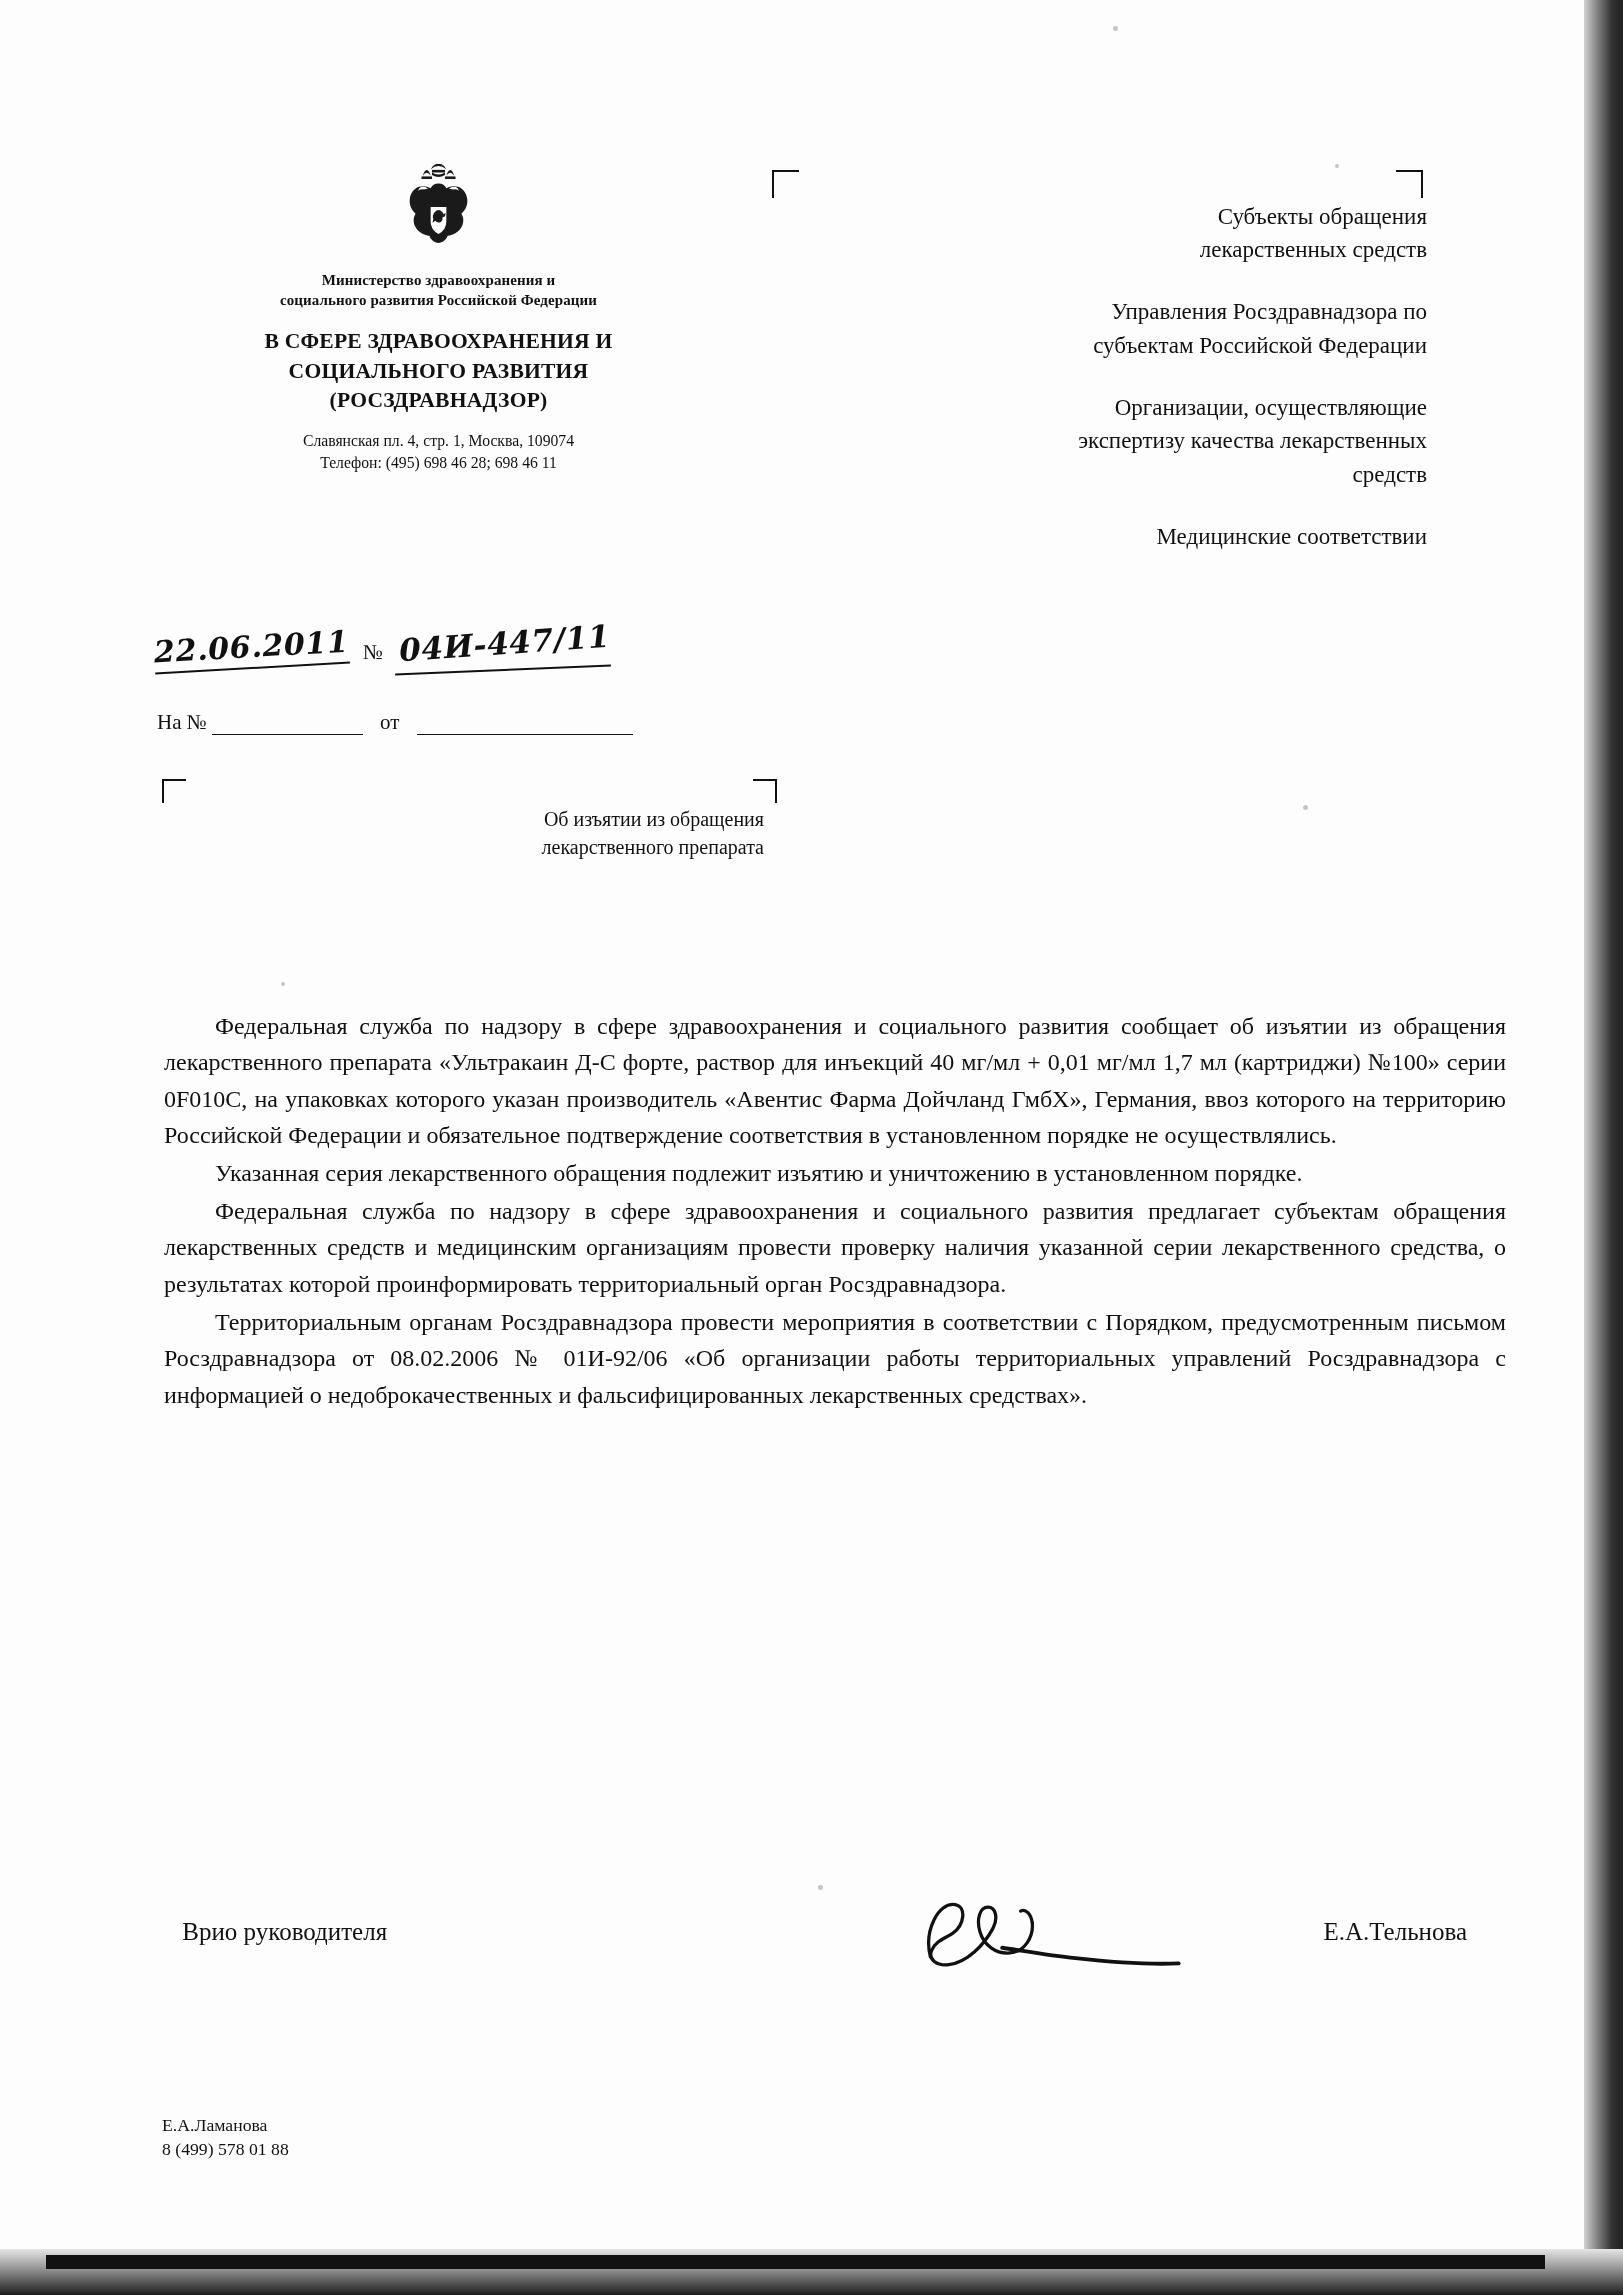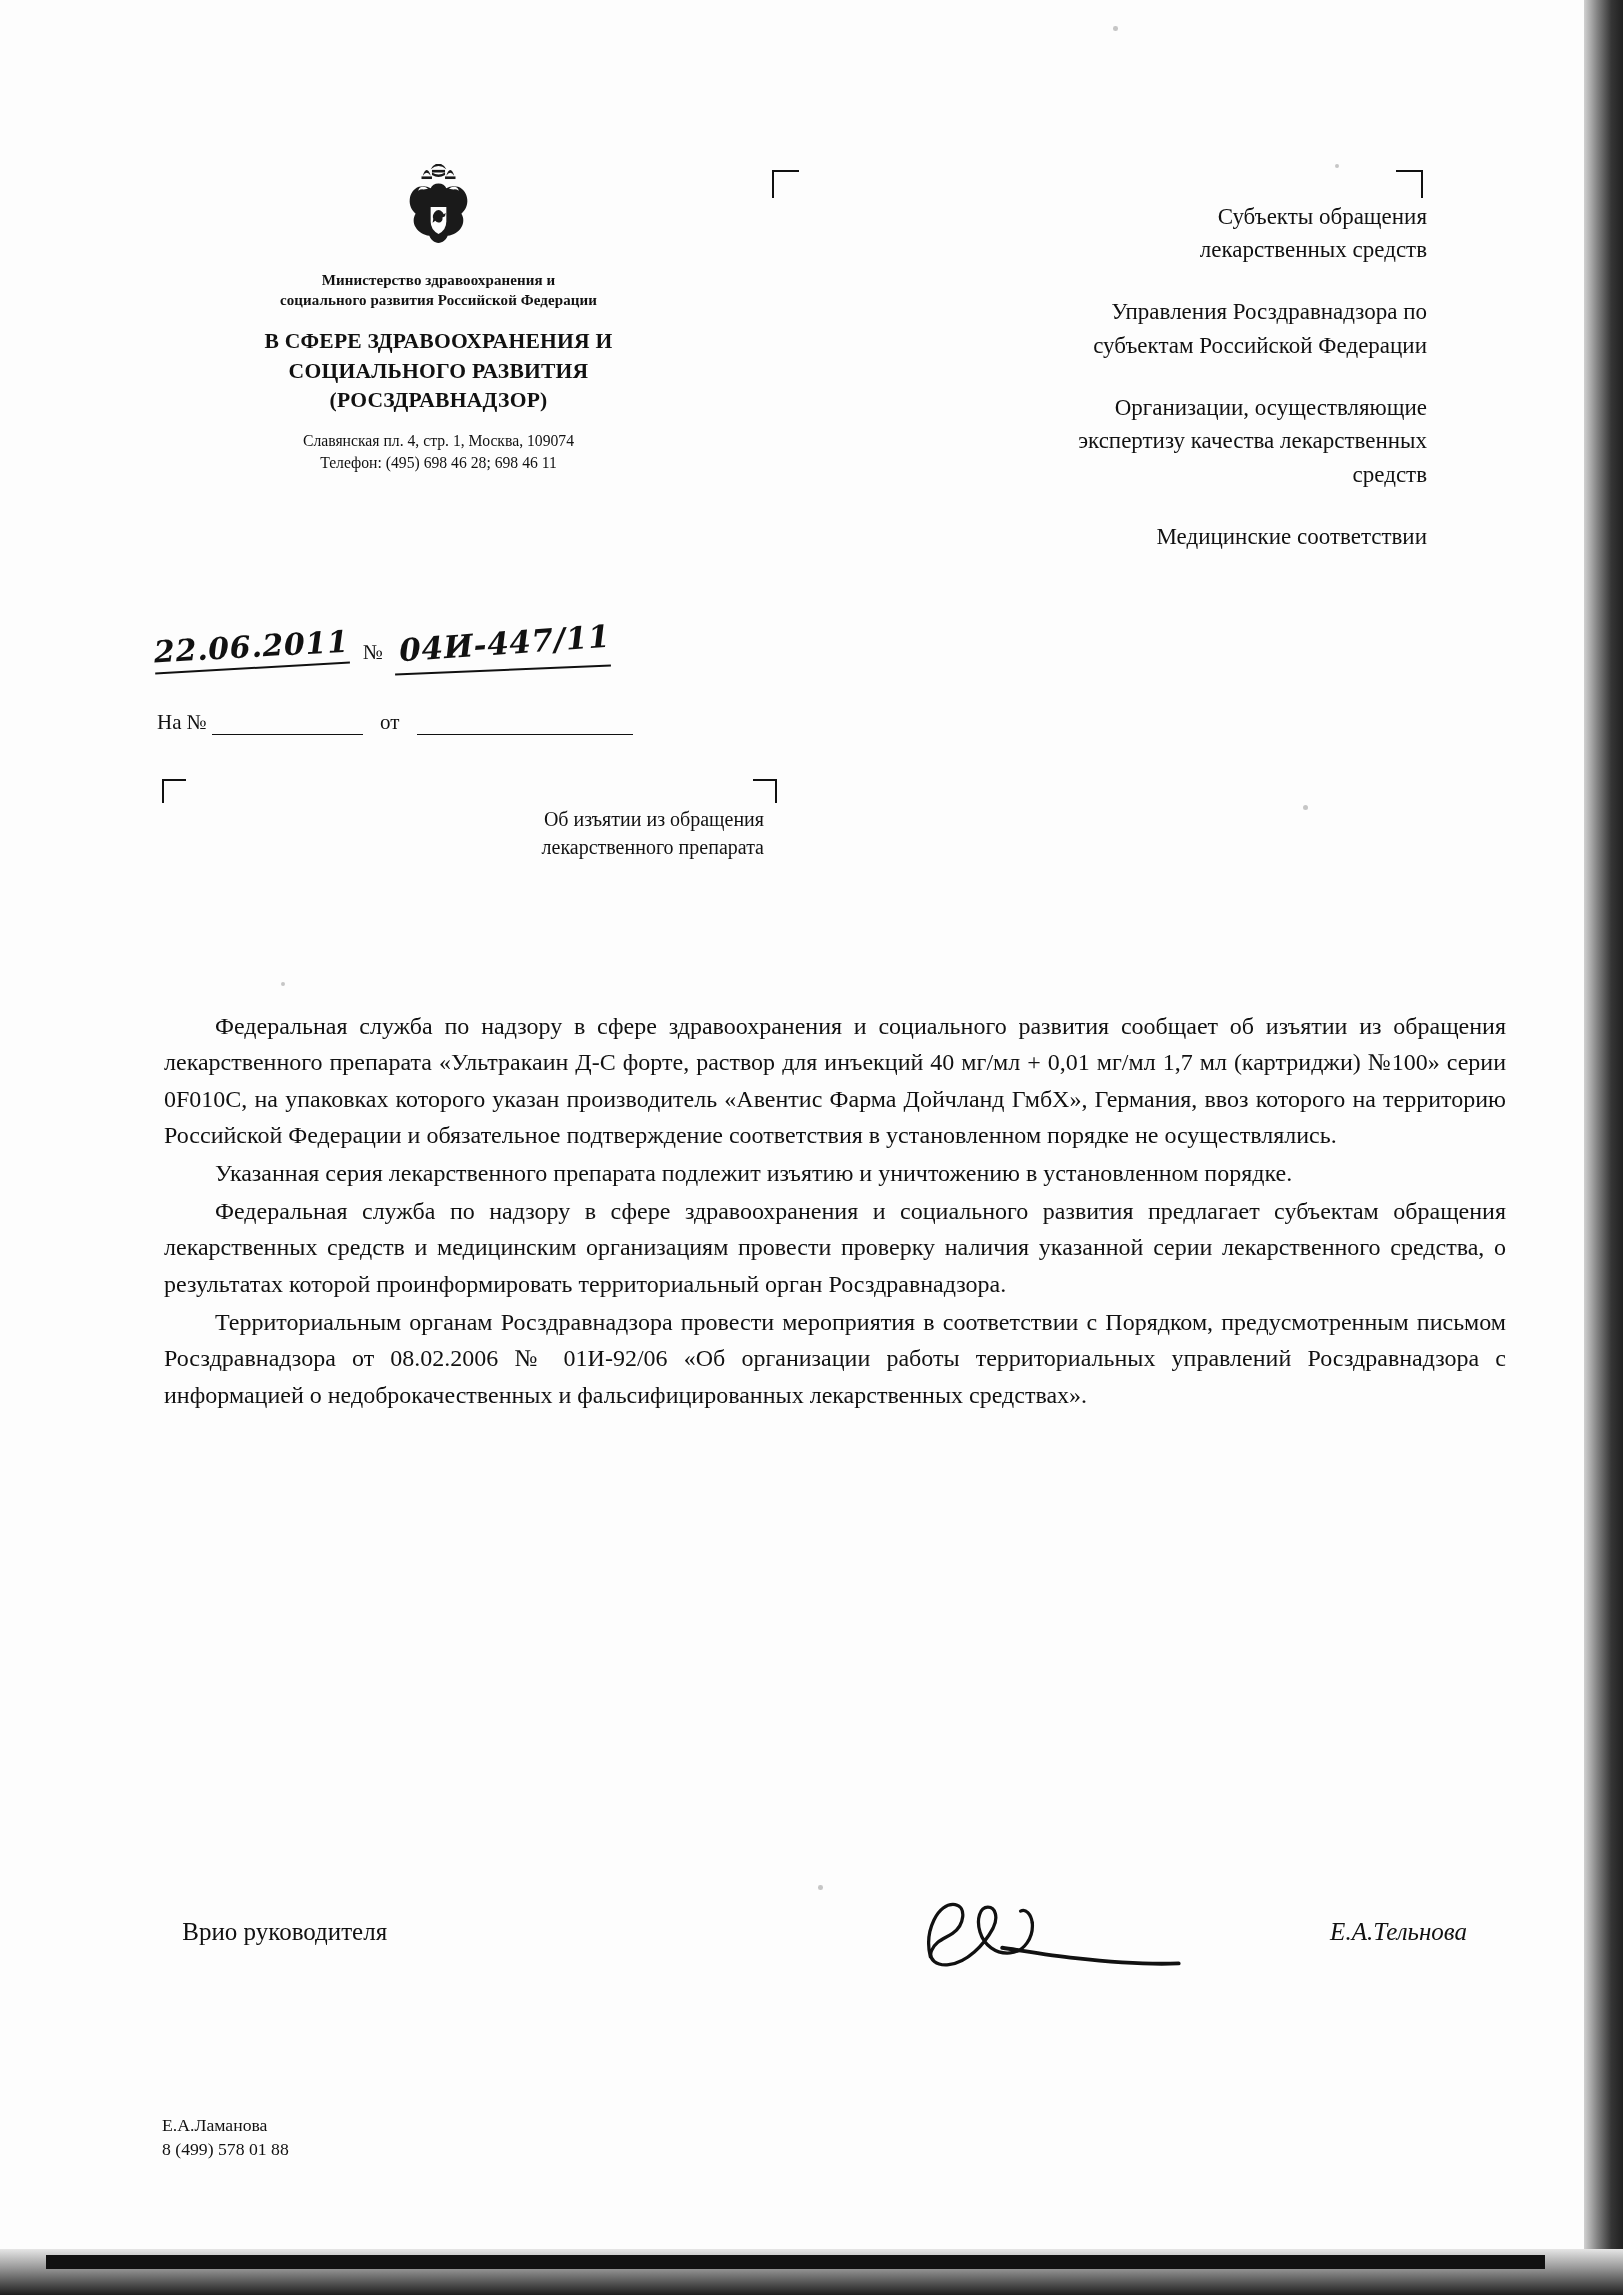--- a/index.html
+++ b/index.html
@@ -208,21 +208,20 @@
     position: absolute;
     left: 18.3px;
     top: 19.6px;
     font-size: 25px;
   }
   .sig-name {
     position: absolute;
     right: 39px;
     top: 19.6px;
     font-size: 25px;
-    font-style: italic;
   }
   .signature {
     position: absolute;
     left: 740px;
     top: -13px;
     width: 301px;
     height: 98px;
   }
 
   
@@ -332,21 +331,21 @@
     <span class="addr-br-tl"></span>
     <span class="addr-br-tr"></span>
     <div class="blk">Субъекты обращения<br>лекарственных средств</div>
     <div class="blk">Управления Росздравнадзора по<br>субъектам Российской Федерации</div>
     <div class="blk">Организации, осуществляющие<br>экспертизу качества лекарственных<br>средств</div>
     <div class="blk">Медицинские соответствии</div>
   </div>
 
   <div class="body-text">
     <p>Федеральная служба по надзору в сфере здравоохранения и социального развития сообщает об изъятии из обращения лекарственного препарата «Ультракаин Д-С форте, раствор для инъекций 40 мг/мл + 0,01 мг/мл 1,7 мл (картриджи) №100» серии 0F010C, на упаковках которого указан производитель «Авентис Фарма Дойчланд ГмбХ», Германия, ввоз которого на территорию Российской Федерации и обязательное подтверждение соответствия в установленном порядке не осуществлялись.</p>
-    <p>Указанная серия лекарственного препарата подлежит изъятию и уничтожению в установленном порядке.</p>
+    <p>Указанная серия лекарственного обращения подлежит изъятию и уничтожению в установленном порядке.</p>
     <p>Федеральная служба по надзору в сфере здравоохранения и социального развития предлагает субъектам обращения лекарственных средств и медицинским организациям провести проверку наличия указанной серии лекарственного средства, о результатах которой проинформировать территориальный орган Росздравнадзора.</p>
     <p>Территориальным органам Росздравнадзора провести мероприятия в соответствии с Порядком, предусмотренным письмом Росздравнадзора от 08.02.2006 № 01И-92/06 «Об организации работы территориальных управлений Росздравнадзора с информацией о недоброкачественных и фальсифицированных лекарственных средствах».</p>
   </div>
 
   <div class="sig-row">
     <span class="sig-title">Врио руководителя</span>
     <svg class="signature" viewBox="0 0 460 150">
       <g fill="none" stroke="#111" stroke-width="5" stroke-linecap="round">
         <path d="M40 110 C30 70 52 26 78 30 C96 33 92 62 74 74 C60 83 48 86 42 100
                  C36 114 50 124 68 122 C96 119 122 92 136 66 C144 50 140 34 128 34

